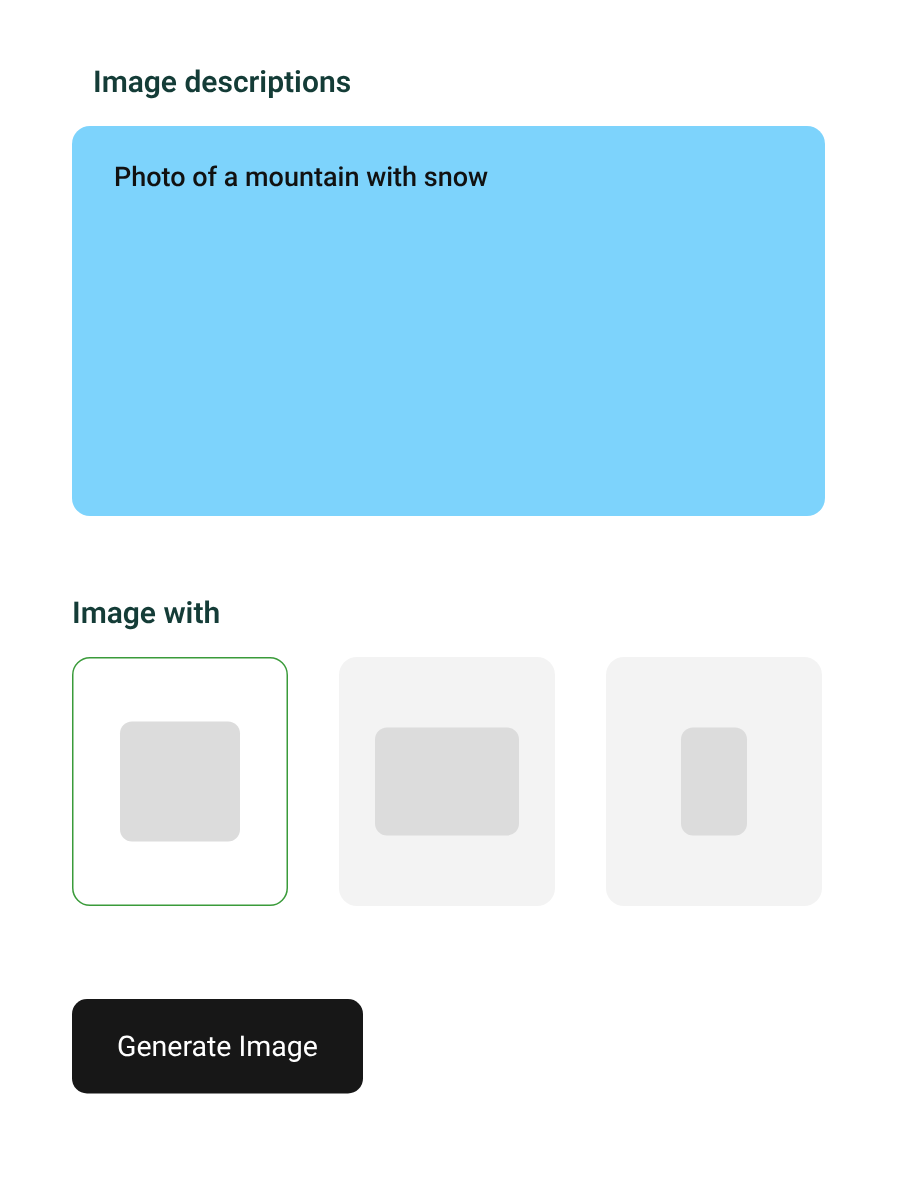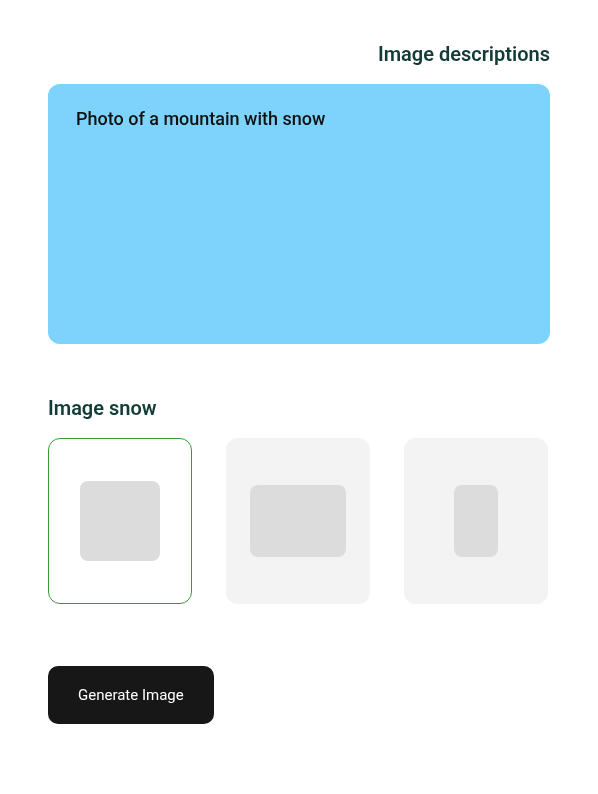--- a/index.html
+++ b/index.html
@@ -16,21 +16,20 @@
       padding: 42px 48px;
     }
     .section-title {
       font-size: 20px;
       font-weight: 600;
       color: #143c37;
       margin-bottom: 18px;
     }
     .section-title.first {
       margin-left: 14px;
-      text-align: right;
     }
     .description-box {
       width: 100%;
       height: 260px;
       background: #7dd3fc;
       border: none;
       border-radius: 12px;
       padding: 24px 28px;
       font-size: 18px;
       font-weight: 500;
@@ -77,39 +76,39 @@
     }
     .ratio-option .inner-portrait {
       width: 44px;
       height: 72px;
       background: #dcdcdc;
       border-radius: 8px;
     }
     .generate-btn {
       background: #171717;
       color: #ffffff;
-      font-size: 15px;
+      font-size: 19px;
       font-weight: 400;
       border: none;
       border-radius: 10px;
       padding: 20px 30px;
       cursor: pointer;
       font-family: inherit;
     }
   </style>
 </head>
 <body>
 
 
 
 <div class="section-title first">Image descriptions</div>
 
 <textarea class="description-box" style="">Photo of a mountain with snow</textarea>
 
-<div class="section-title">Image snow</div>
+<div class="section-title">Image with</div>
 
 <div class="ratio-row">
   <div class="ratio-option selected">
     <div class="inner-square"></div>
   </div>
   <div class="ratio-option">
     <div class="inner-landscape"></div>
   </div>
   <div class="ratio-option">
     <div class="inner-portrait"></div>

